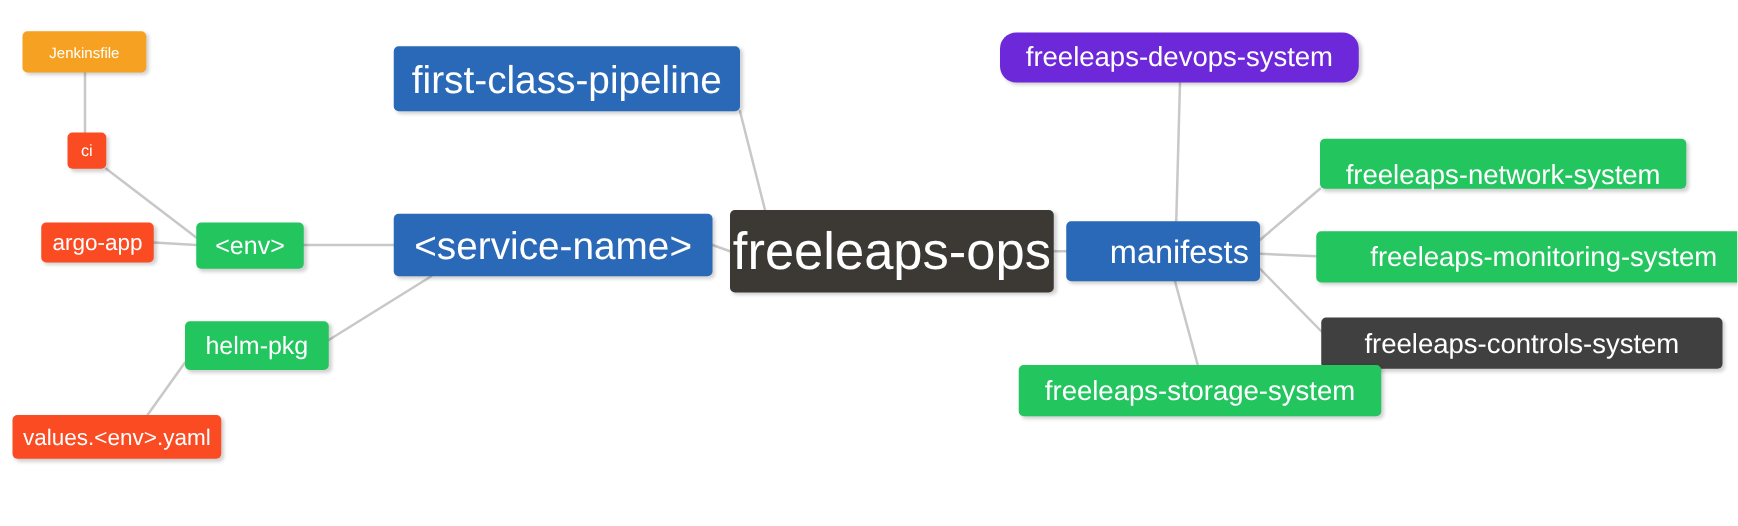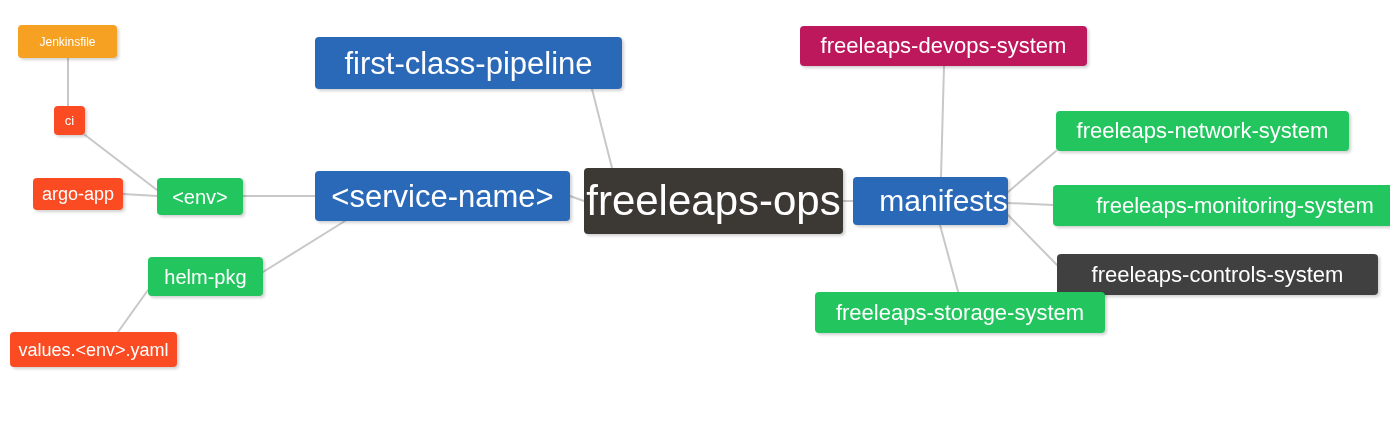--- a/index.html
+++ b/index.html
@@ -39,21 +39,21 @@
     line-height: 1;
     user-select: none;
   }
   .node-label {
     display: block;
     white-space: nowrap;
   }
   
   .lvl-root   { font-size: 42px; }
   .lvl-1-big  { font-size: 31px; }
-  .lvl-1      { font-size: 30px; padding-left: 26px; }
+  .lvl-1      { font-size: 26px; padding-left: 26px; }
   .lvl-2      { font-size: 22px; }
   .lvl-3      { font-size: 20px; }
   .lvl-4      { font-size: 18px; }
   .lvl-5      { font-size: 13px; text-align: center; }
   .lvl-6      { font-size: 12px; }
 </style>
 </head>
 <body>
 
 <div id="mindmap-canvas">
@@ -76,45 +76,45 @@
   <div id="node-layer">
       <div class="node lvl-root" style="left: 584px; top: 168px; width: 259px; height: 66px; background: rgb(60, 57, 53);">
         <span class="node-label">freeleaps-ops</span>
       </div>
       <div class="node lvl-1-big" style="left: 315px; top: 171px; width: 255px; height: 50px; background: rgb(42, 104, 184);">
         <span class="node-label">&lt;service-name&gt;</span>
       </div>
       <div class="node lvl-1" style="left: 853px; top: 177px; width: 155px; height: 48px; background: rgb(42, 104, 184);">
         <span class="node-label">manifests</span>
       </div>
-      <div class="node lvl-1-big" style="left: 315px; top: 37px; width: 307px; height: 52px; background: rgb(42, 104, 184);">
+      <div class="node lvl-1-big" style="left: 315px; top: 37px; width: 277px; height: 52px; background: rgb(42, 104, 184);">
         <span class="node-label">first-class-pipeline</span>
       </div>
       <div class="node lvl-3" style="left: 157px; top: 178px; width: 86px; height: 37px; background: rgb(34, 197, 94);">
         <span class="node-label">&lt;env&gt;</span>
       </div>
       <div class="node lvl-3" style="left: 148px; top: 257px; width: 115px; height: 39px; background: rgb(34, 197, 94);">
         <span class="node-label">helm-pkg</span>
       </div>
       <div class="node lvl-5" style="left: 54px; top: 106px; width: 31px; height: 29px; background: rgb(250, 75, 34);">
         <span class="node-label">ci</span>
       </div>
       <div class="node lvl-6" style="left: 18px; top: 25px; width: 99px; height: 33px; background: rgb(246, 161, 33);">
         <span class="node-label">Jenkinsfile</span>
       </div>
       <div class="node lvl-4" style="left: 33px; top: 178px; width: 90px; height: 32px; background: rgb(250, 75, 34);">
         <span class="node-label">argo-app</span>
       </div>
       <div class="node lvl-4" style="left: 10px; top: 332px; width: 167px; height: 35px; background: rgb(250, 75, 34); text-align: center;">
         <span class="node-label">values.&lt;env&gt;.yaml</span>
       </div>
-      <div class="node lvl-2" style="left: 800px; top: 26px; width: 287px; height: 40px; background: #be185d;">
+      <div class="node lvl-2" style="left: 800px; top: 26px; width: 287px; height: 40px; background: #6d28d9; border-radius: 13px;">
         <span class="node-label">freeleaps-devops-system</span>
       </div>
-      <div class="node lvl-2" style="left: 1056px; top: 111px; width: 293px; height: 40px; background: rgb(34, 197, 94);">
+      <div class="node lvl-2" style="left: 1056px; top: 111px; width: 293px; height: 40px; background: rgb(34, 197, 94); align-items: flex-end;">
         <span class="node-label">freeleaps-network-system</span>
       </div>
       <div class="node lvl-2" style="left: 1053px; top: 185px; width: 364px; height: 41px; background: rgb(34, 197, 94);">
         <span class="node-label">freeleaps-monitoring-system</span>
       </div>
       <div class="node lvl-2" style="left: 1057px; top: 254px; width: 321px; height: 41px; background: #404040;">
         <span class="node-label">freeleaps-controls-system</span>
       </div>
       <div class="node lvl-2" style="left: 815px; top: 292px; width: 290px; height: 41px; background: rgb(34, 197, 94);">
         <span class="node-label">freeleaps-storage-system</span>

